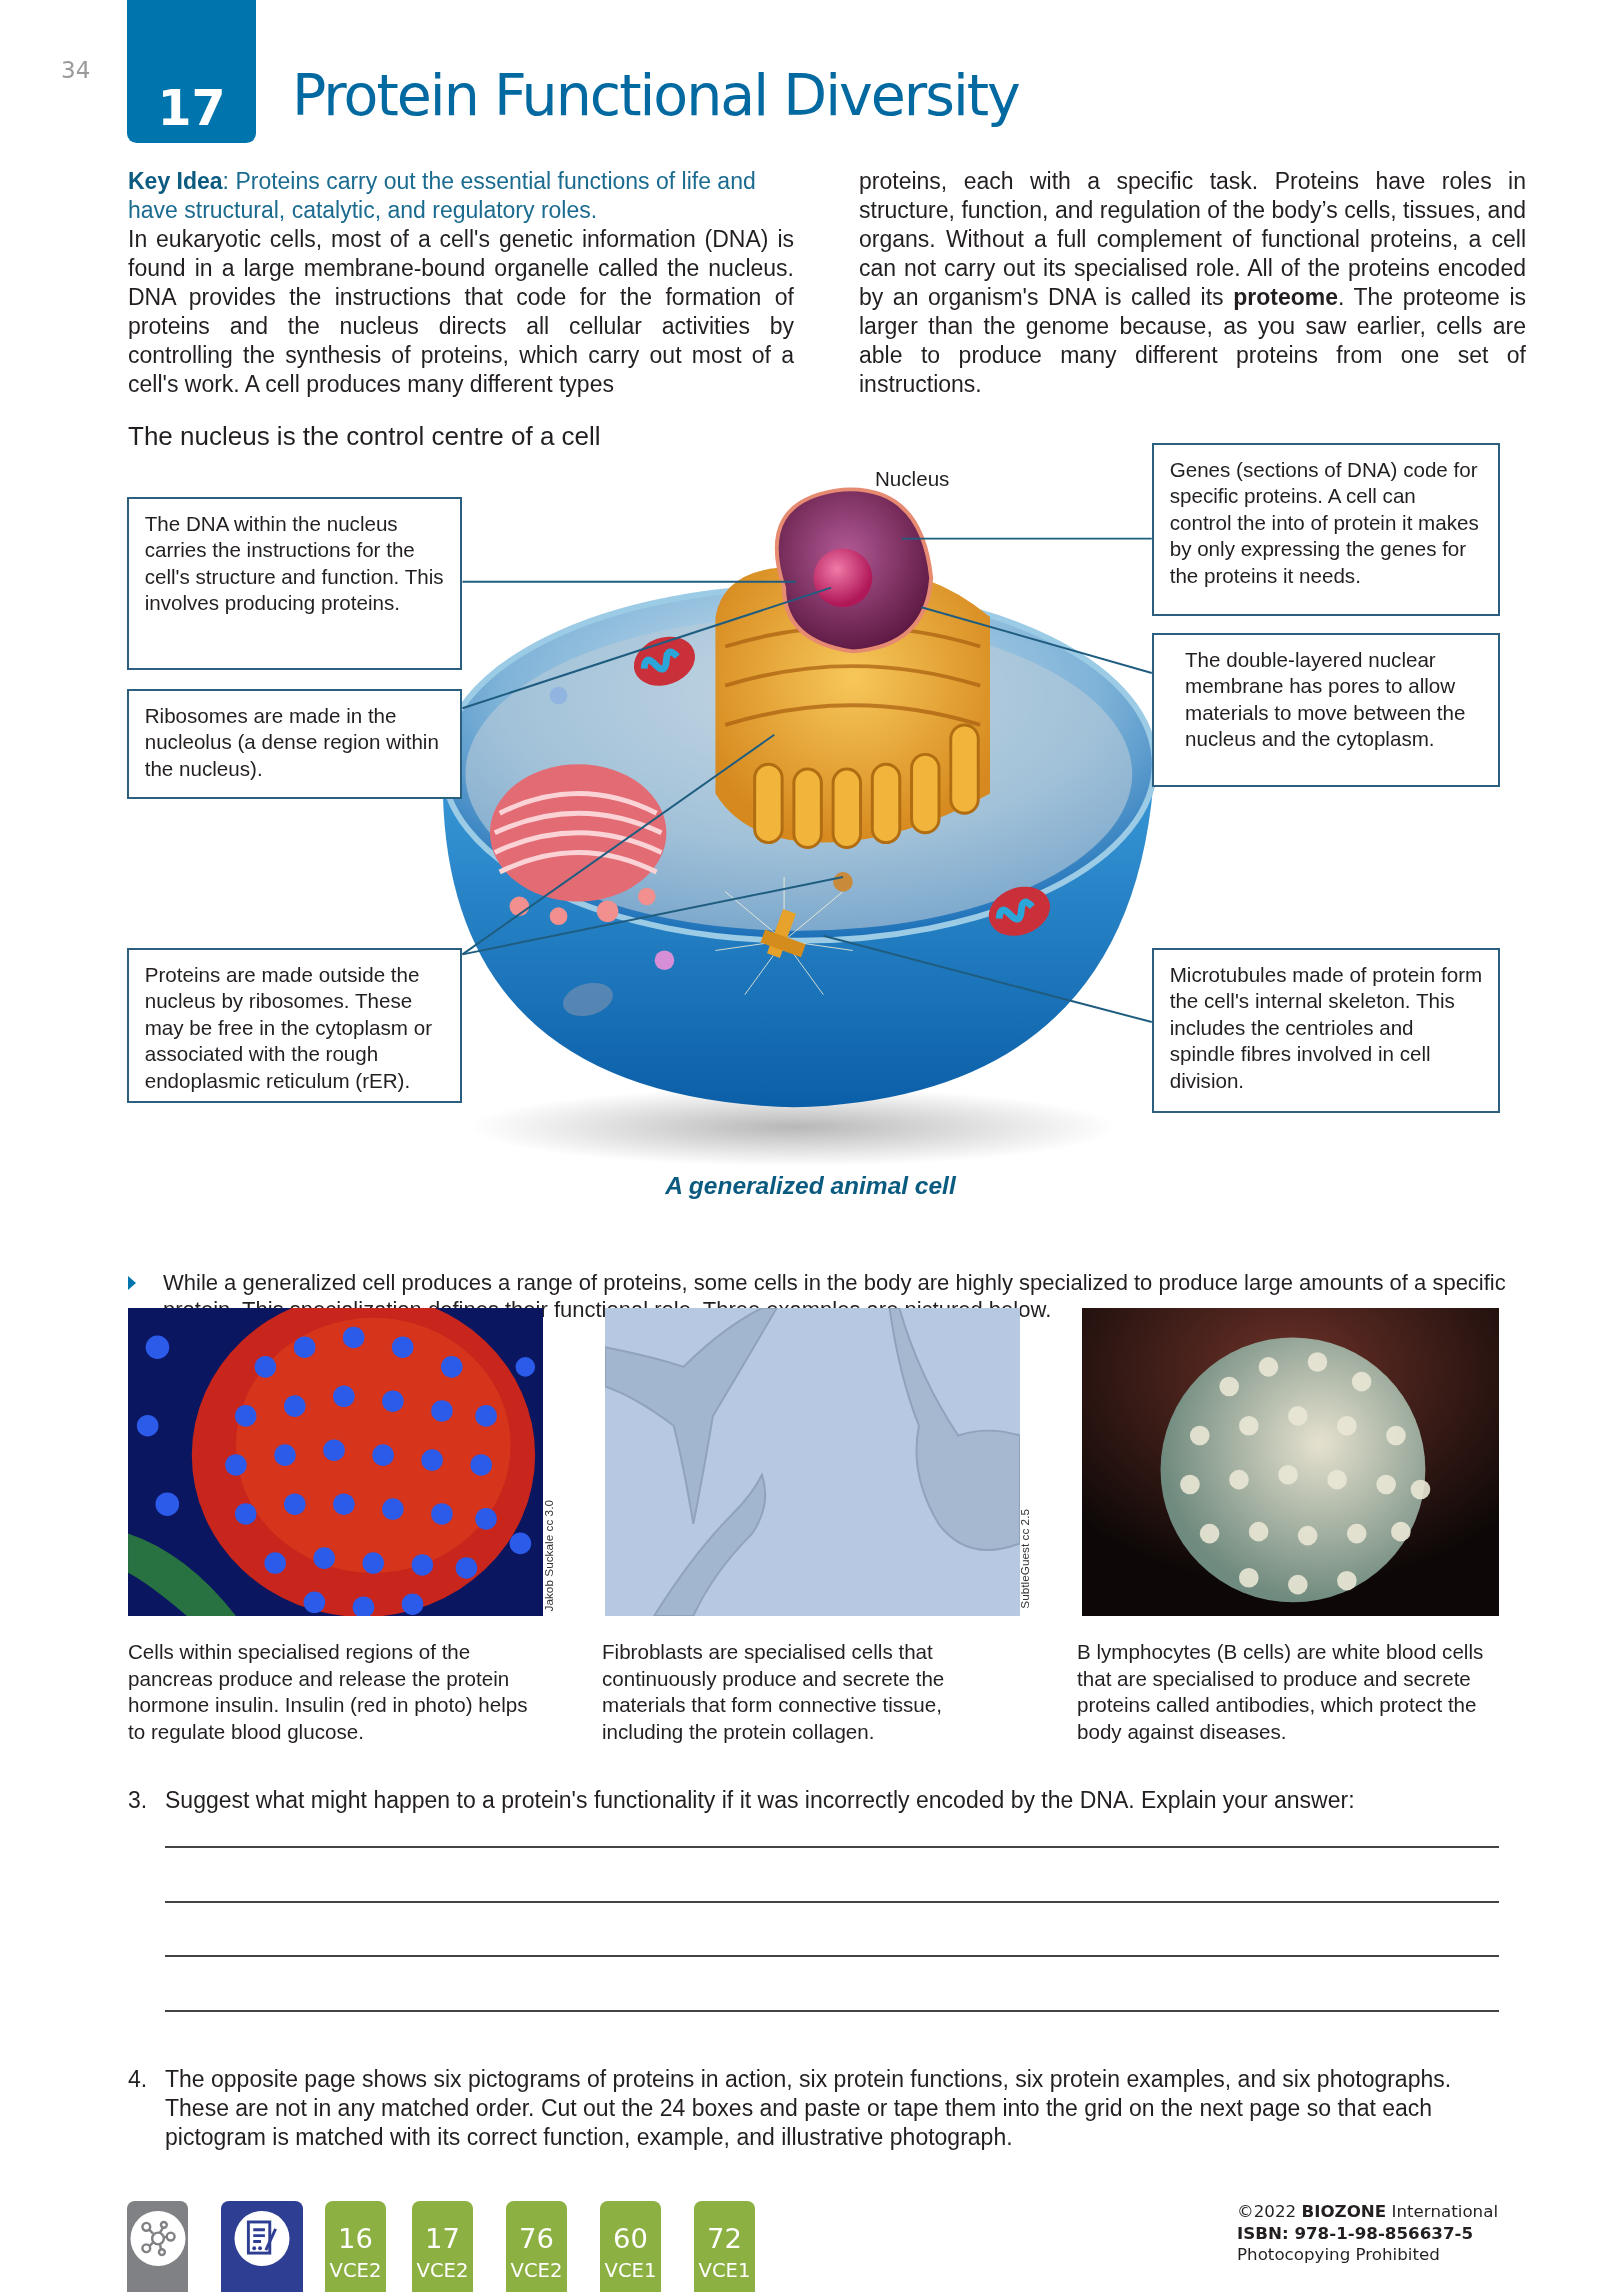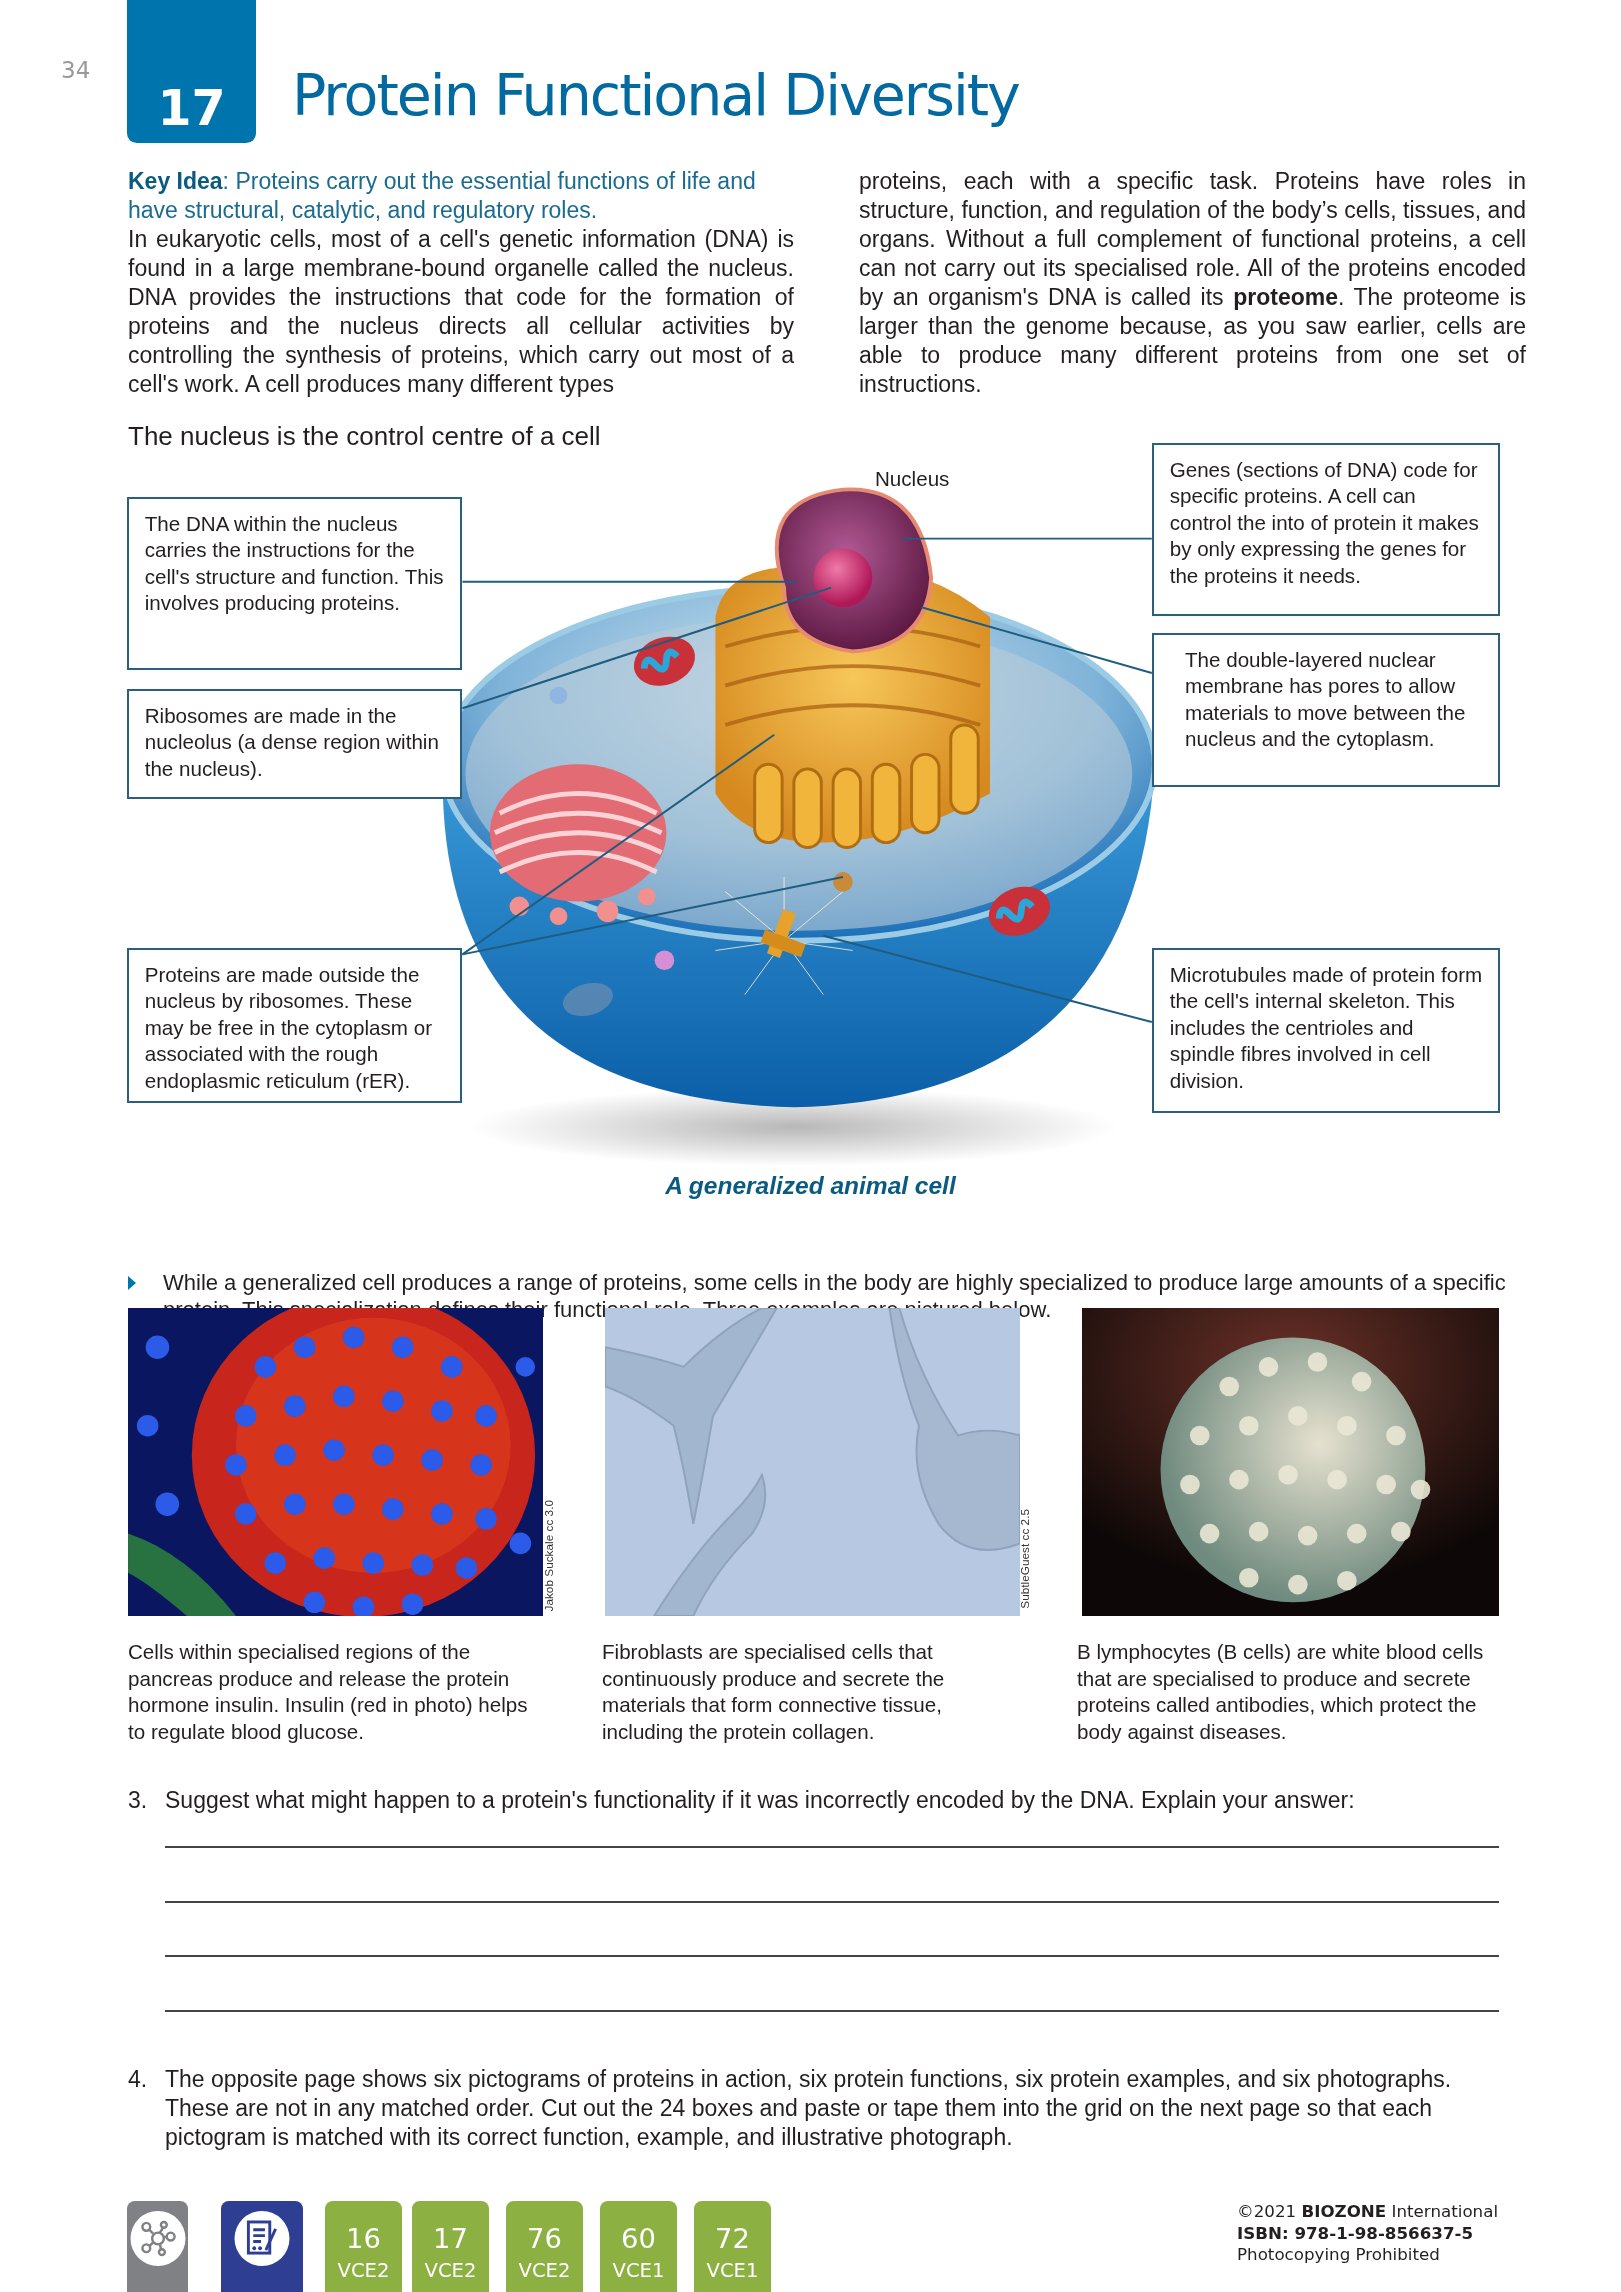--- a/index.html
+++ b/index.html
@@ -40,21 +40,21 @@
   .pc3{left:1077px;width:421px;}
   .q{font-size:23px;line-height:29px;}
   .q3{left:128px;top:1786px;width:1382px;}
   .q4{left:128px;top:2065px;width:1382px;}
   .qn{position:absolute;left:0;top:0;}
   .qt{display:block;padding-left:37px;}
   .aline{left:165px;width:1334px;height:2px;background:#444;}
   .foot-tile{top:2201px;height:91px;border-radius:7.8px 7.8px 0 0;}
   .ft1{left:127px;width:61px;background:#808184;}
   .ft2{left:221px;width:82px;background:#2e3e92;}
-  .ftg{width:77px;background:#8cb041;color:#fff;text-align:center;font-family:"DejaVu Sans",sans-serif;}
+  .ftg{width:61px;background:#8cb041;color:#fff;text-align:center;font-family:"DejaVu Sans",sans-serif;}
   .ftg .n{display:block;font-size:27.4px;margin-top:21.6px;}
   .ftg .v{display:block;font-size:19.6px;margin-top:5.9px;}
   .circle{position:absolute;left:50%;top:9.8px;transform:translateX(-50%);width:55px;height:55px;background:#fff;border-radius:50%;display:flex;align-items:center;justify-content:center;}
   .copy{left:1237px;top:2201px;font-family:"DejaVu Sans",sans-serif;font-size:16.7px;line-height:21.6px;color:#231f20;}
 </style>
 </head>
 <body>
 
 <div class="abs pagenum">34</div>
 <div class="abs numtab">
@@ -354,17 +354,17 @@
 <div class="abs foot-tile ftg" style="left:600px;">
     <span class="n">60</span>
     <span class="v">VCE1</span>
   </div>
 <div class="abs foot-tile ftg" style="left:694px;">
     <span class="n">72</span>
     <span class="v">VCE1</span>
   </div>
 
 <div class="abs copy">
-  <div><span>©2021 </span><b>BIOZONE</b><span> International</span></div>
+  <div><span>©2022 </span><b>BIOZONE</b><span> International</span></div>
   <div style="font-weight:bold;">ISBN: 978-1-98-856637-5</div>
   <div>Photocopying Prohibited</div>
 </div>
 
 
 </body></html>

